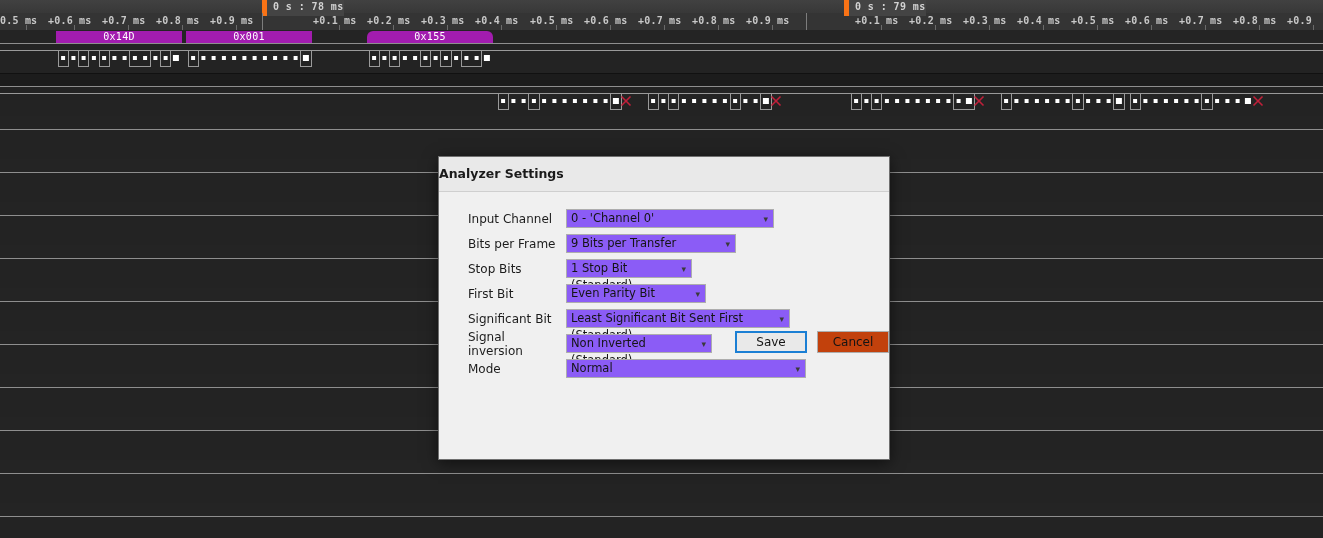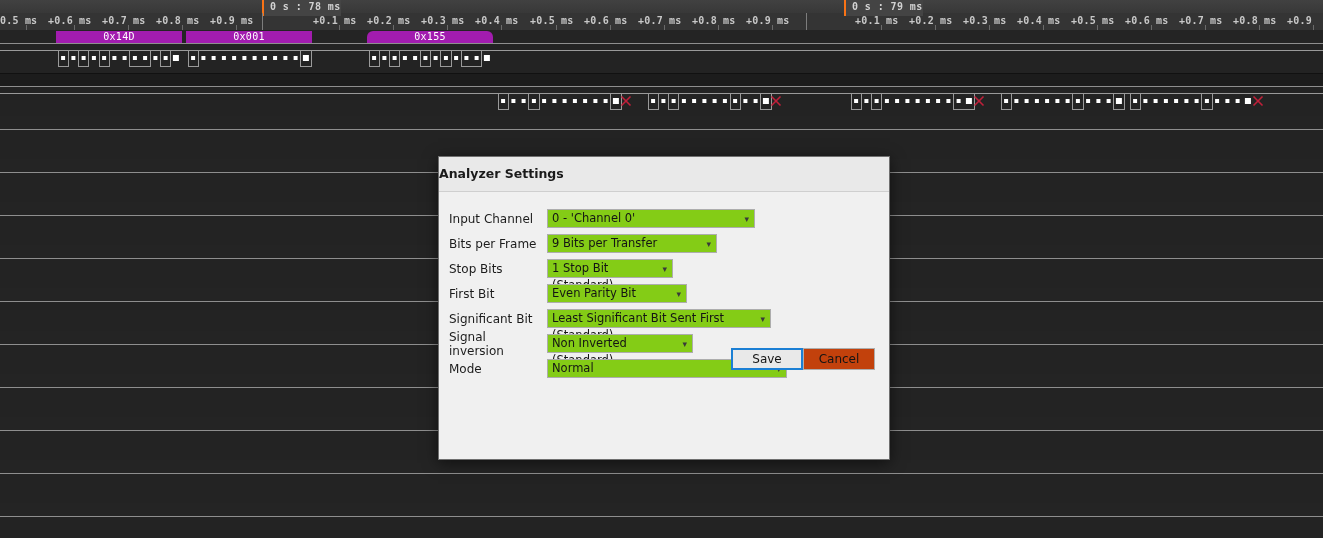--- a/index.html
+++ b/index.html
@@ -15,21 +15,21 @@
   .ruler{position:absolute;left:0;top:0;width:1323px;height:30px;
          background:#3a3a3a;border-bottom:1px solid #111;}
   .ruler-top{position:absolute;left:0;top:0;width:1323px;height:13px;
              background:linear-gradient(#414141,#383838);border-bottom:1px solid #222;}
   .ruler-bot{position:absolute;left:0;top:13px;width:1323px;height:17px;
              background:#343434;}
   .abs-marker{position:absolute;top:0;height:16px;line-height:13px;
               color:#d2d2d2;font-size:10px;font-weight:bold;
               font-family:"DejaVu Sans Mono","Liberation Mono",monospace;
               padding-left:6px;letter-spacing:.4px;
-              border-left:2px solid #f97316;background:#444;}
+              border-left:5px solid #f97316;background:#444;}
   .tick-lab{position:absolute;top:14px;height:14px;line-height:14px;
             color:#c8c8c8;font-size:10px;font-weight:bold;letter-spacing:.2px;
             font-family:"DejaVu Sans Mono","Liberation Mono",monospace;}
   .tick-mark{position:absolute;top:25px;width:1px;height:5px;background:#6a6a6a;}
   .tick-major{position:absolute;top:13px;width:1px;height:17px;background:#7d7d7d;}
 
   
   .lanes{position:absolute;left:0;top:30px;width:1323px;height:508px;background:#1c1c1c;}
   .lane{position:absolute;left:0;width:1323px;height:43px;}
   .lane-label{position:absolute;left:0;top:0;width:1323px;height:13px;
@@ -46,38 +46,38 @@
   .wave-svg{position:absolute;left:0;top:0;}
 
   
   .dlg{position:absolute;left:438px;top:156px;width:450px;height:302px;
        background:#f0f0f0;border:1px solid #6f6f6f;
        box-shadow:0 3px 14px rgba(0,0,0,.55);}
   .dlg-title{height:34px;line-height:34px;text-align:left;
              background:#e9e9e9;border-bottom:1px solid #cfcfcf;
              font-size:12.5px;color:#1b1b1b;font-weight:bold;}
   .dlg-body{position:relative;padding:14px 0 0 0;}
-  .row{display:flex;align-items:center;height:25px;margin-bottom:0;padding-left:10px;}
+  .row{display:flex;align-items:center;height:25px;margin-bottom:0;padding-left:29px;}
   .lbl{width:92px;flex:0 0 92px;text-align:left;font-size:12px;color:#1c1c1c;
        padding-right:6px;}
   .ctl{position:relative;}
   select.ctl,.fauxsel{
        -webkit-appearance:none;appearance:none;
-       height:19px;background:#84cc16;border:1px solid #adadad;
+       height:19px;background:#8b5cf6;border:1px solid #adadad;
        font-family:"DejaVu Sans","Liberation Sans",sans-serif;
        font-size:11.5px;color:#141414;padding:0 22px 0 4px;
        line-height:17px;box-sizing:border-box;border-radius:0;}
   .chev{position:absolute;right:6px;top:50%;transform:translateY(-55%);
         pointer-events:none;color:#3a3a3a;font-size:9px;}
   input.txt{height:19px;background:#ffffff;border:1px solid #8d8d8d;
         font-family:"DejaVu Sans","Liberation Sans",sans-serif;
         font-size:11.5px;color:#111;padding:0 4px;box-sizing:border-box;}
-  .btnbar{position:absolute;left:0;right:0;bottom:0;height:44px;
+  .btnbar{position:absolute;left:0;right:0;bottom:17px;height:44px;
           display:flex;justify-content:flex-end;align-items:center;
-          padding-right:14px;}
+          padding-right:0;gap:10px;}
   .btn{height:22px;min-width:72px;font-size:12px;color:#141414;
        background:#c2410c;border:1px solid #adadad;cursor:pointer;
        font-family:"DejaVu Sans","Liberation Sans",sans-serif;padding:0 12px;}
   .btn.primary{border:2px solid #1b7fd4;background:#e9e9e9;}
 </style>
 </head>
 <body>
 
 <div class="app">
 

